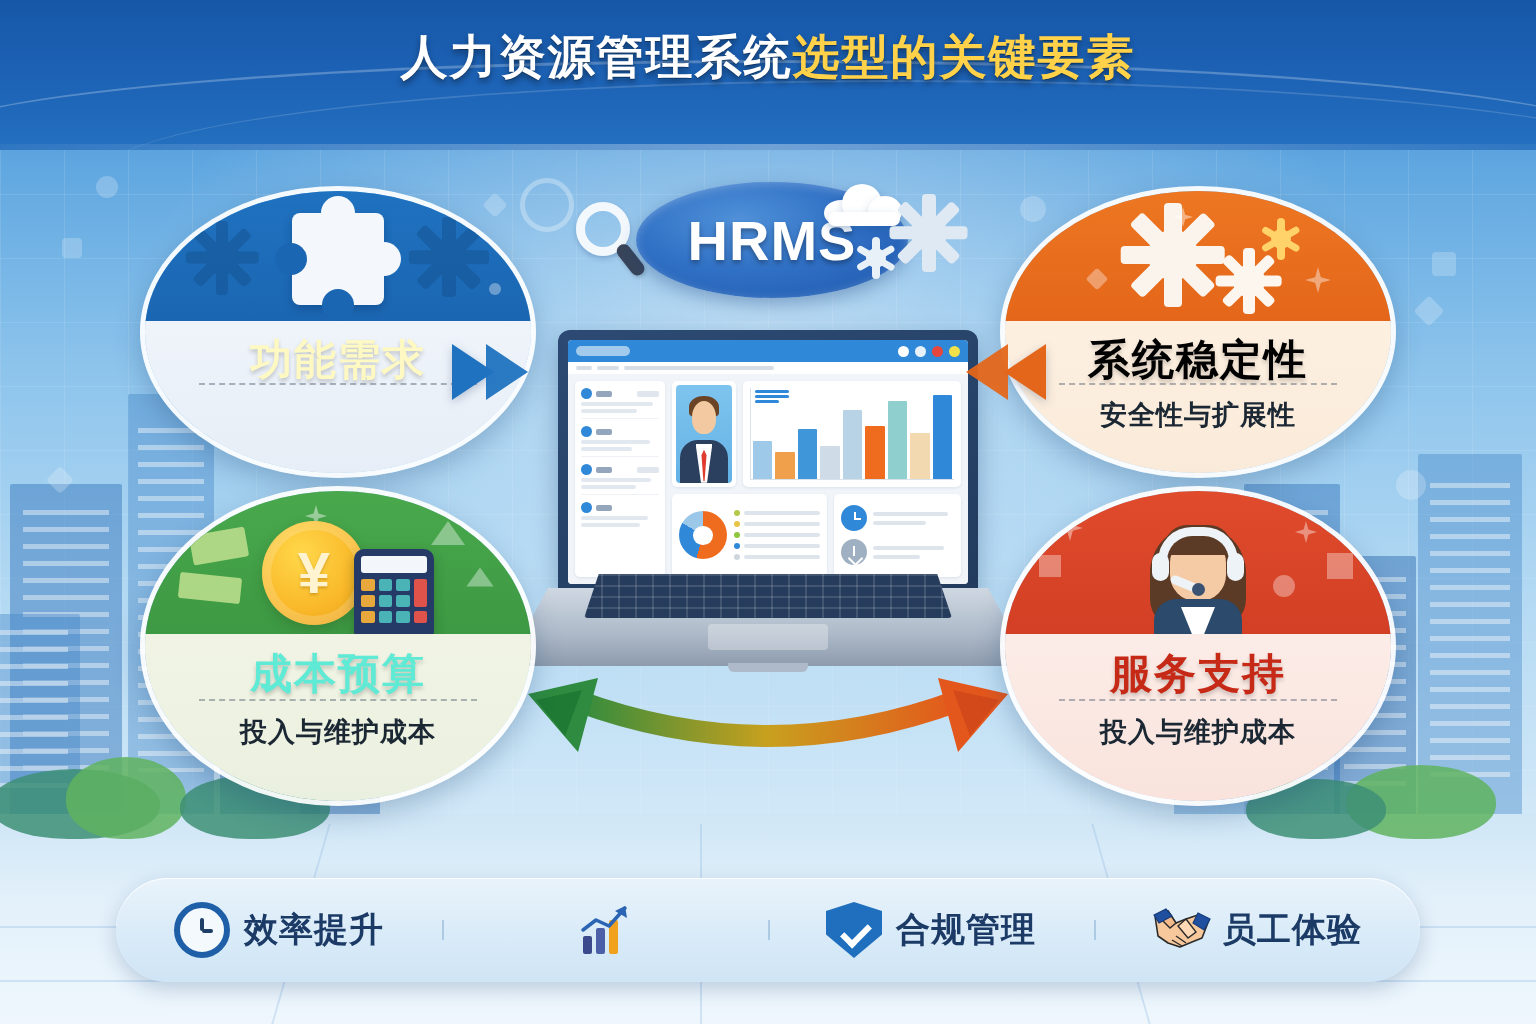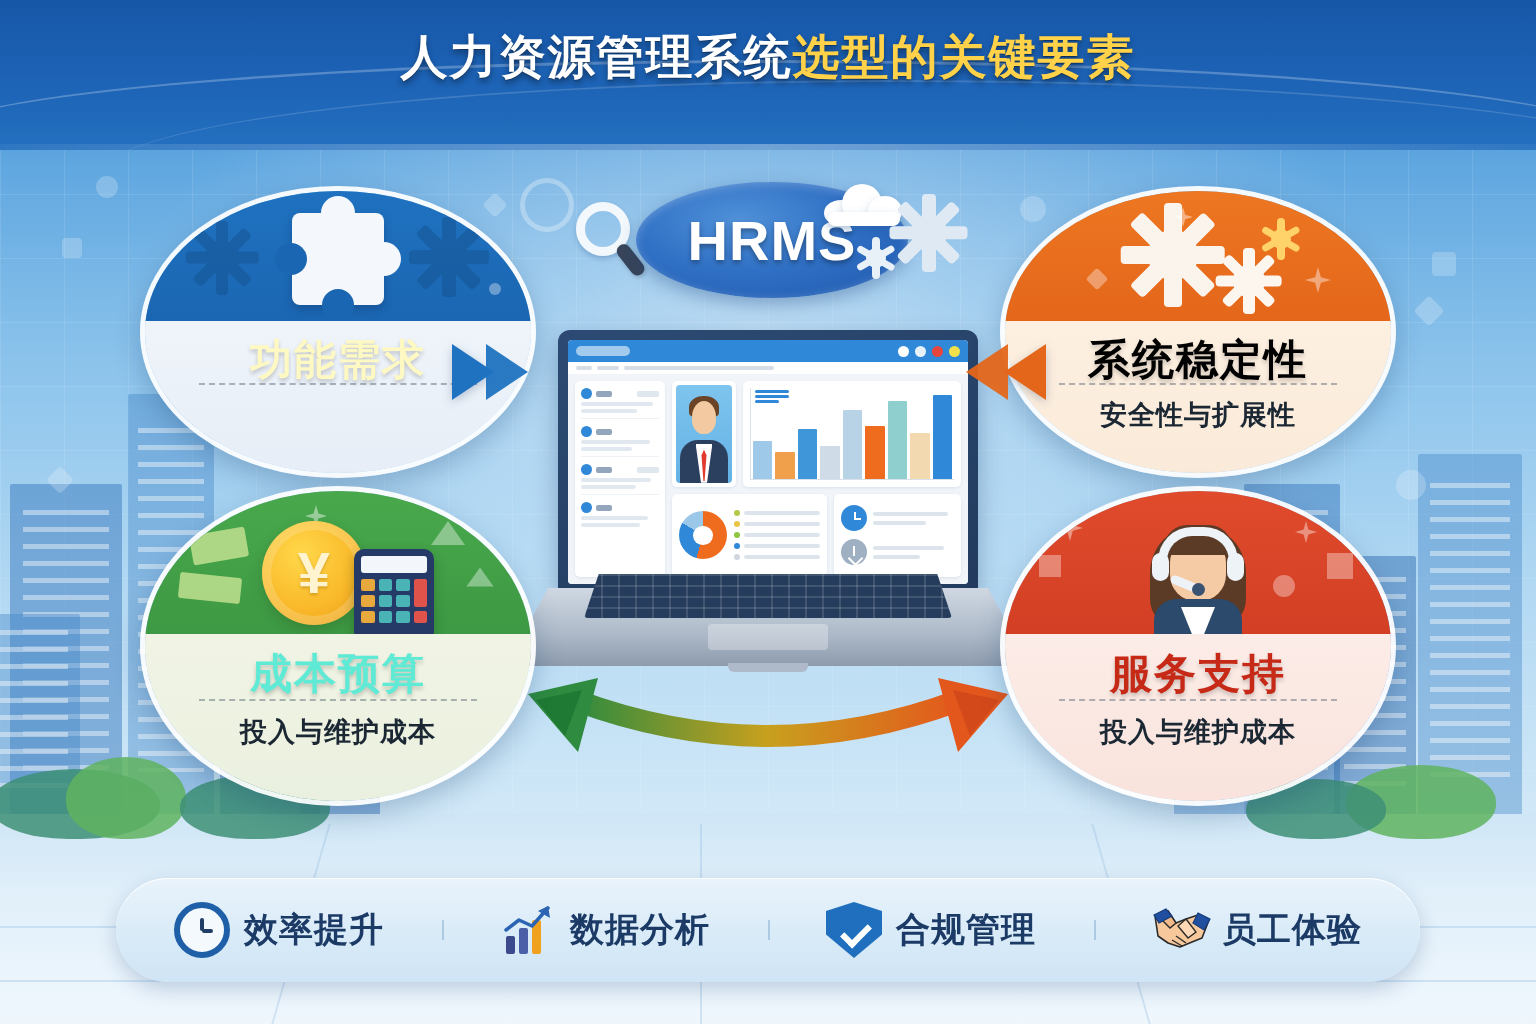--- a/index.html
+++ b/index.html
@@ -767,21 +767,20 @@
     <div class="fitem">
       <div class="fico">
         <svg width="56" height="56" viewBox="0 0 56 56">
           <rect x="6" y="34" width="9" height="18" rx="2" fill="#3a4a8c"></rect>
           <rect x="19" y="26" width="9" height="26" rx="2" fill="#4a5fa8"></rect>
           <rect x="32" y="18" width="9" height="34" rx="2" fill="#f0a11e"></rect>
           <polyline points="6,28 19,18 32,24 48,6" fill="none" stroke="#2c64b4" stroke-width="3.5" stroke-linecap="round" stroke-linejoin="round"></polyline>
           <polygon points="48,4 50,16 38,9" fill="#2c64b4"></polygon>
         </svg>
       </div>
-      <div class="flabel">数据分析</div>
     </div>
 
     <div class="fitem">
       <div class="fico ic-shield"></div>
       <div class="flabel">合规管理</div>
     </div>
 
     <div class="fitem">
       <div class="fico">
         <svg width="60" height="56" viewBox="0 0 60 56">

